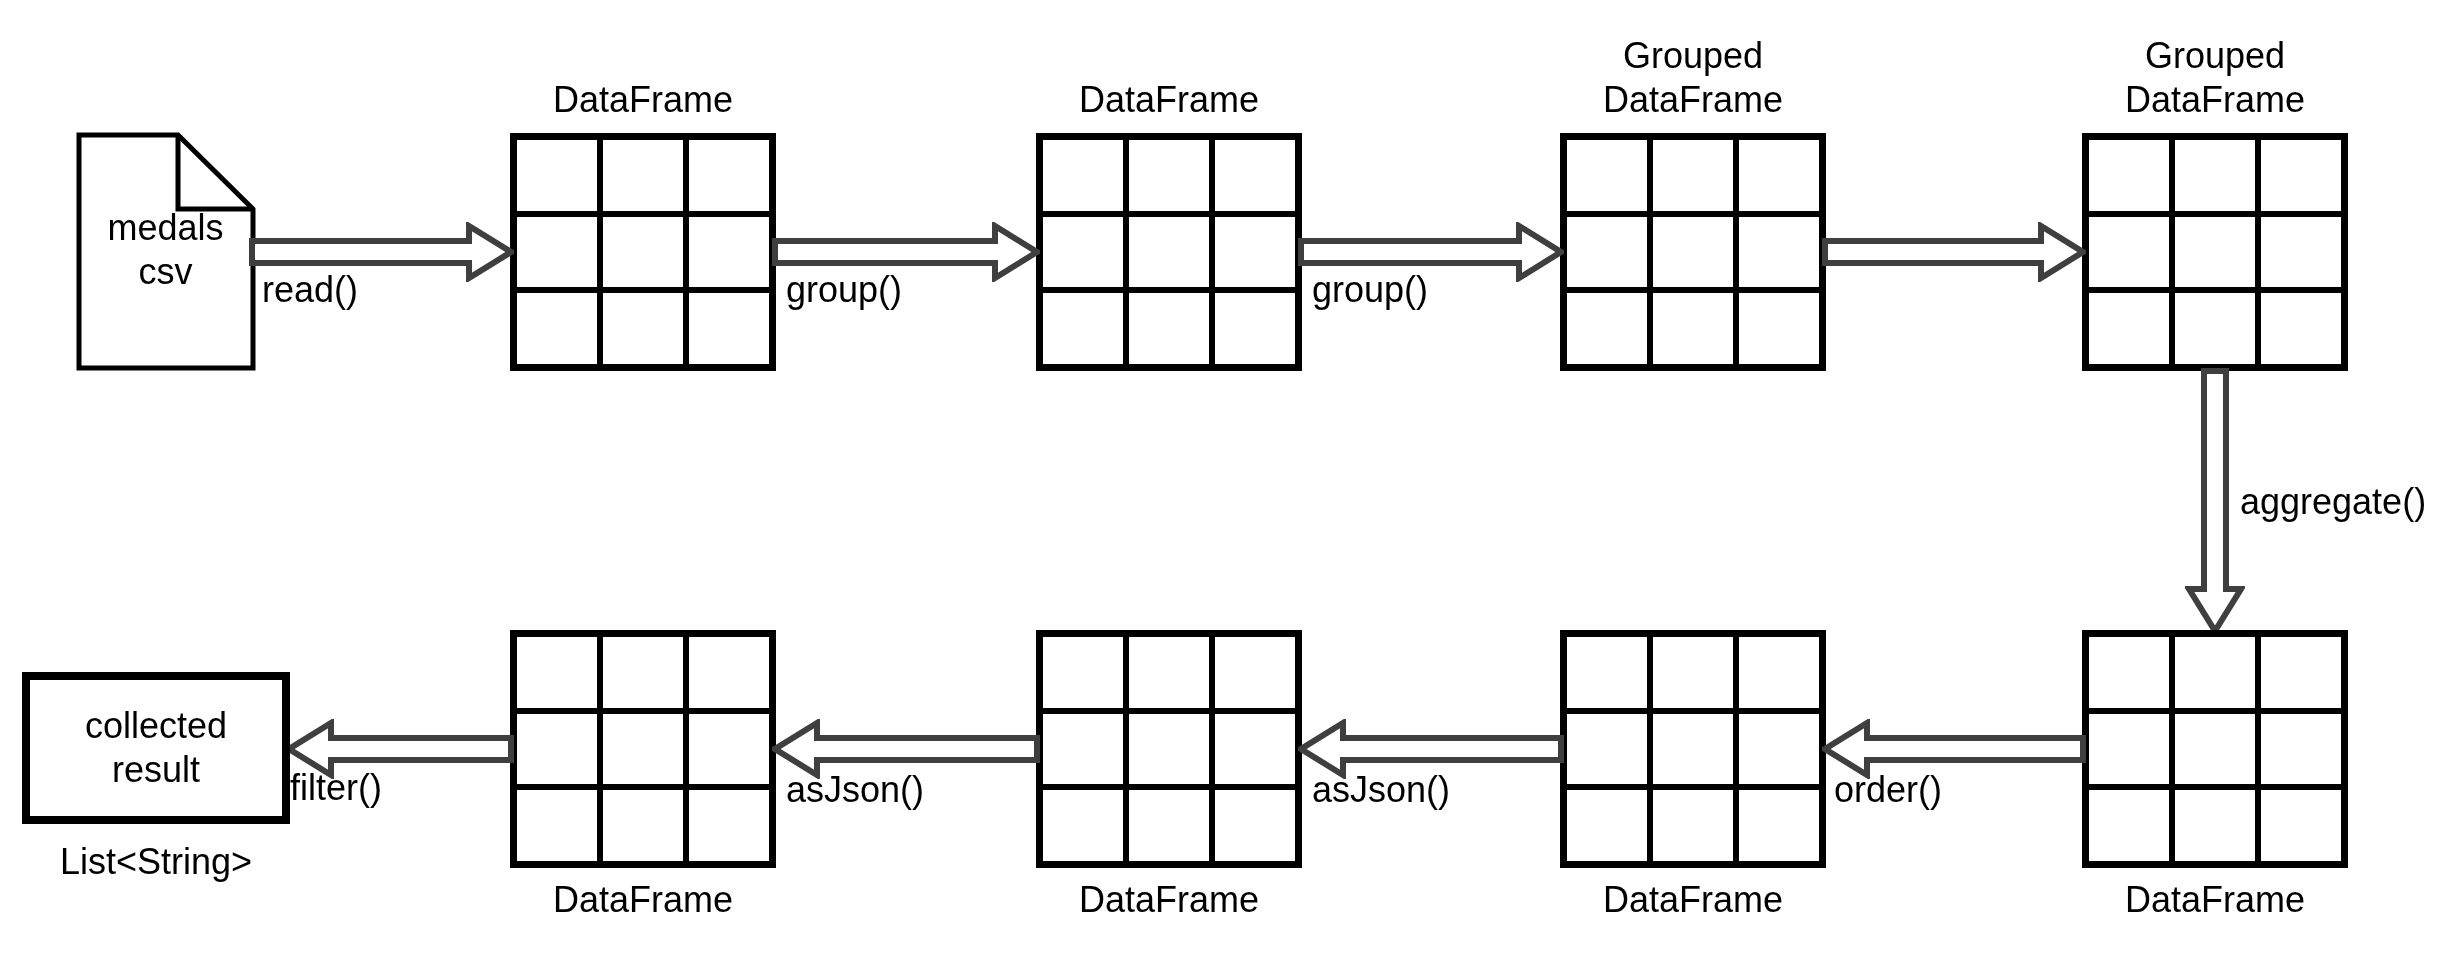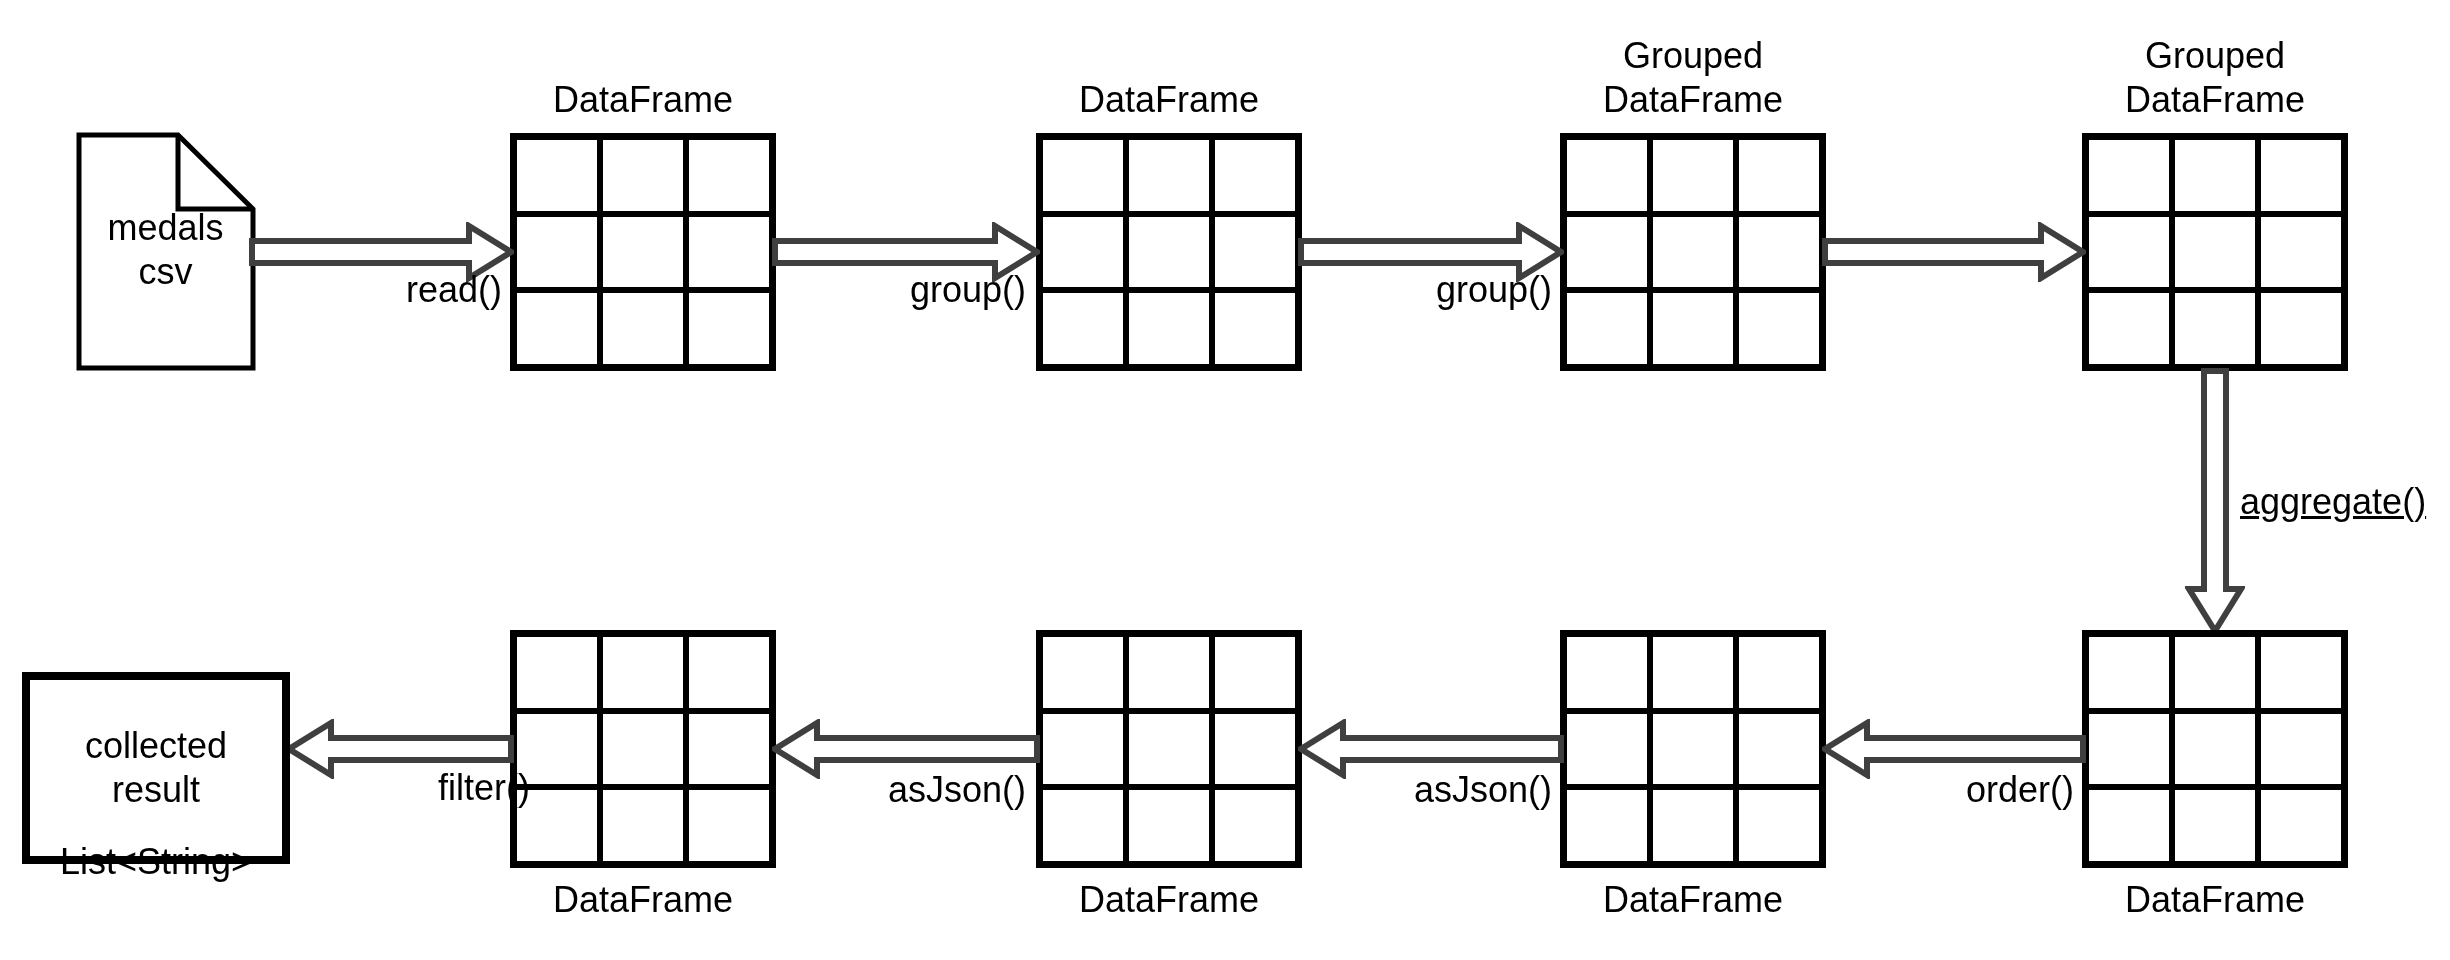--- a/index.html
+++ b/index.html
@@ -30,30 +30,30 @@
     font-size:36px;
     line-height:44px;
     text-align:center;
     white-space:nowrap;
   }
   .lbl.two span{display:block;}
   .op{
     position:absolute;
     font-size:36px;
     line-height:44px;
-    text-align:right;
+    text-align:left;
     width:240px;
     white-space:nowrap;
   }
-  .op.left-align{text-align:left;width:auto;text-decoration:underline;}
+  .op.left-align{text-align:left;width:auto;}
   
   .result-box{
     position:absolute;
     left:22px;top:672px;
-    width:268px;height:192px;
+    width:268px;height:152px;
     box-sizing:border-box;
     border:8px solid #000000;
     background:#ffffff;
     display:flex;flex-direction:column;
     align-items:center;justify-content:center;
     font-size:36px;line-height:44px;text-align:center;
   }
   .result-box span{display:block;}
   .arrow{fill:#ffffff;stroke:#3f3f3f;stroke-width:6;stroke-linejoin:miter;}
   .docline{fill:#ffffff;stroke:#000000;stroke-width:5;stroke-linejoin:miter;}

